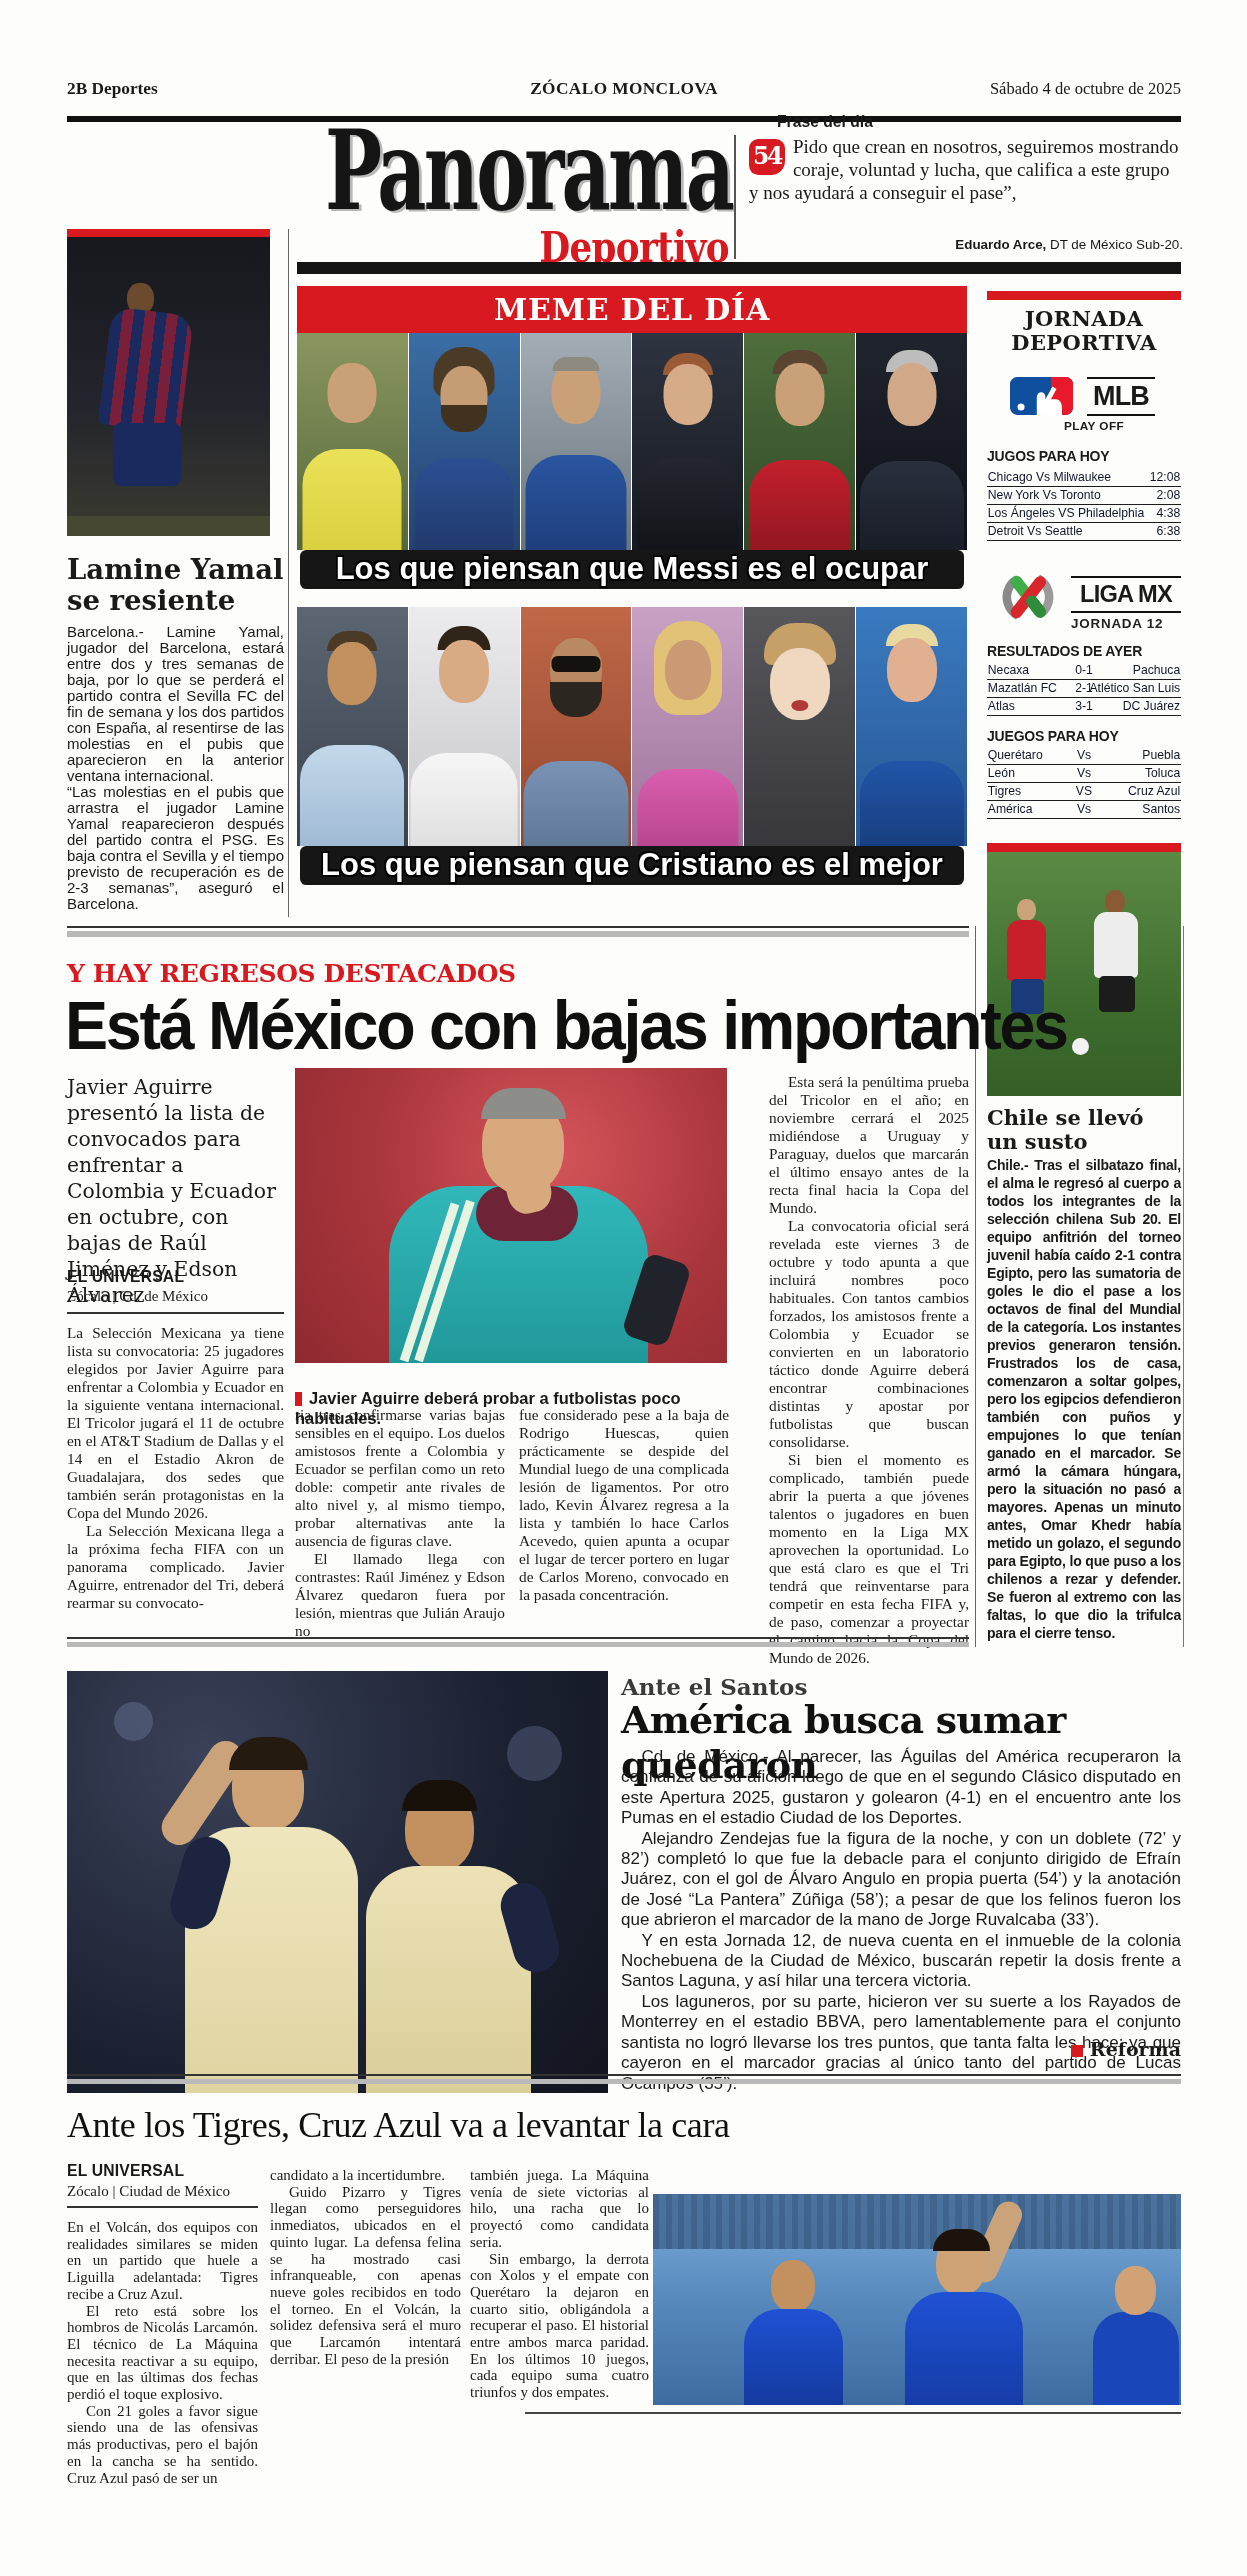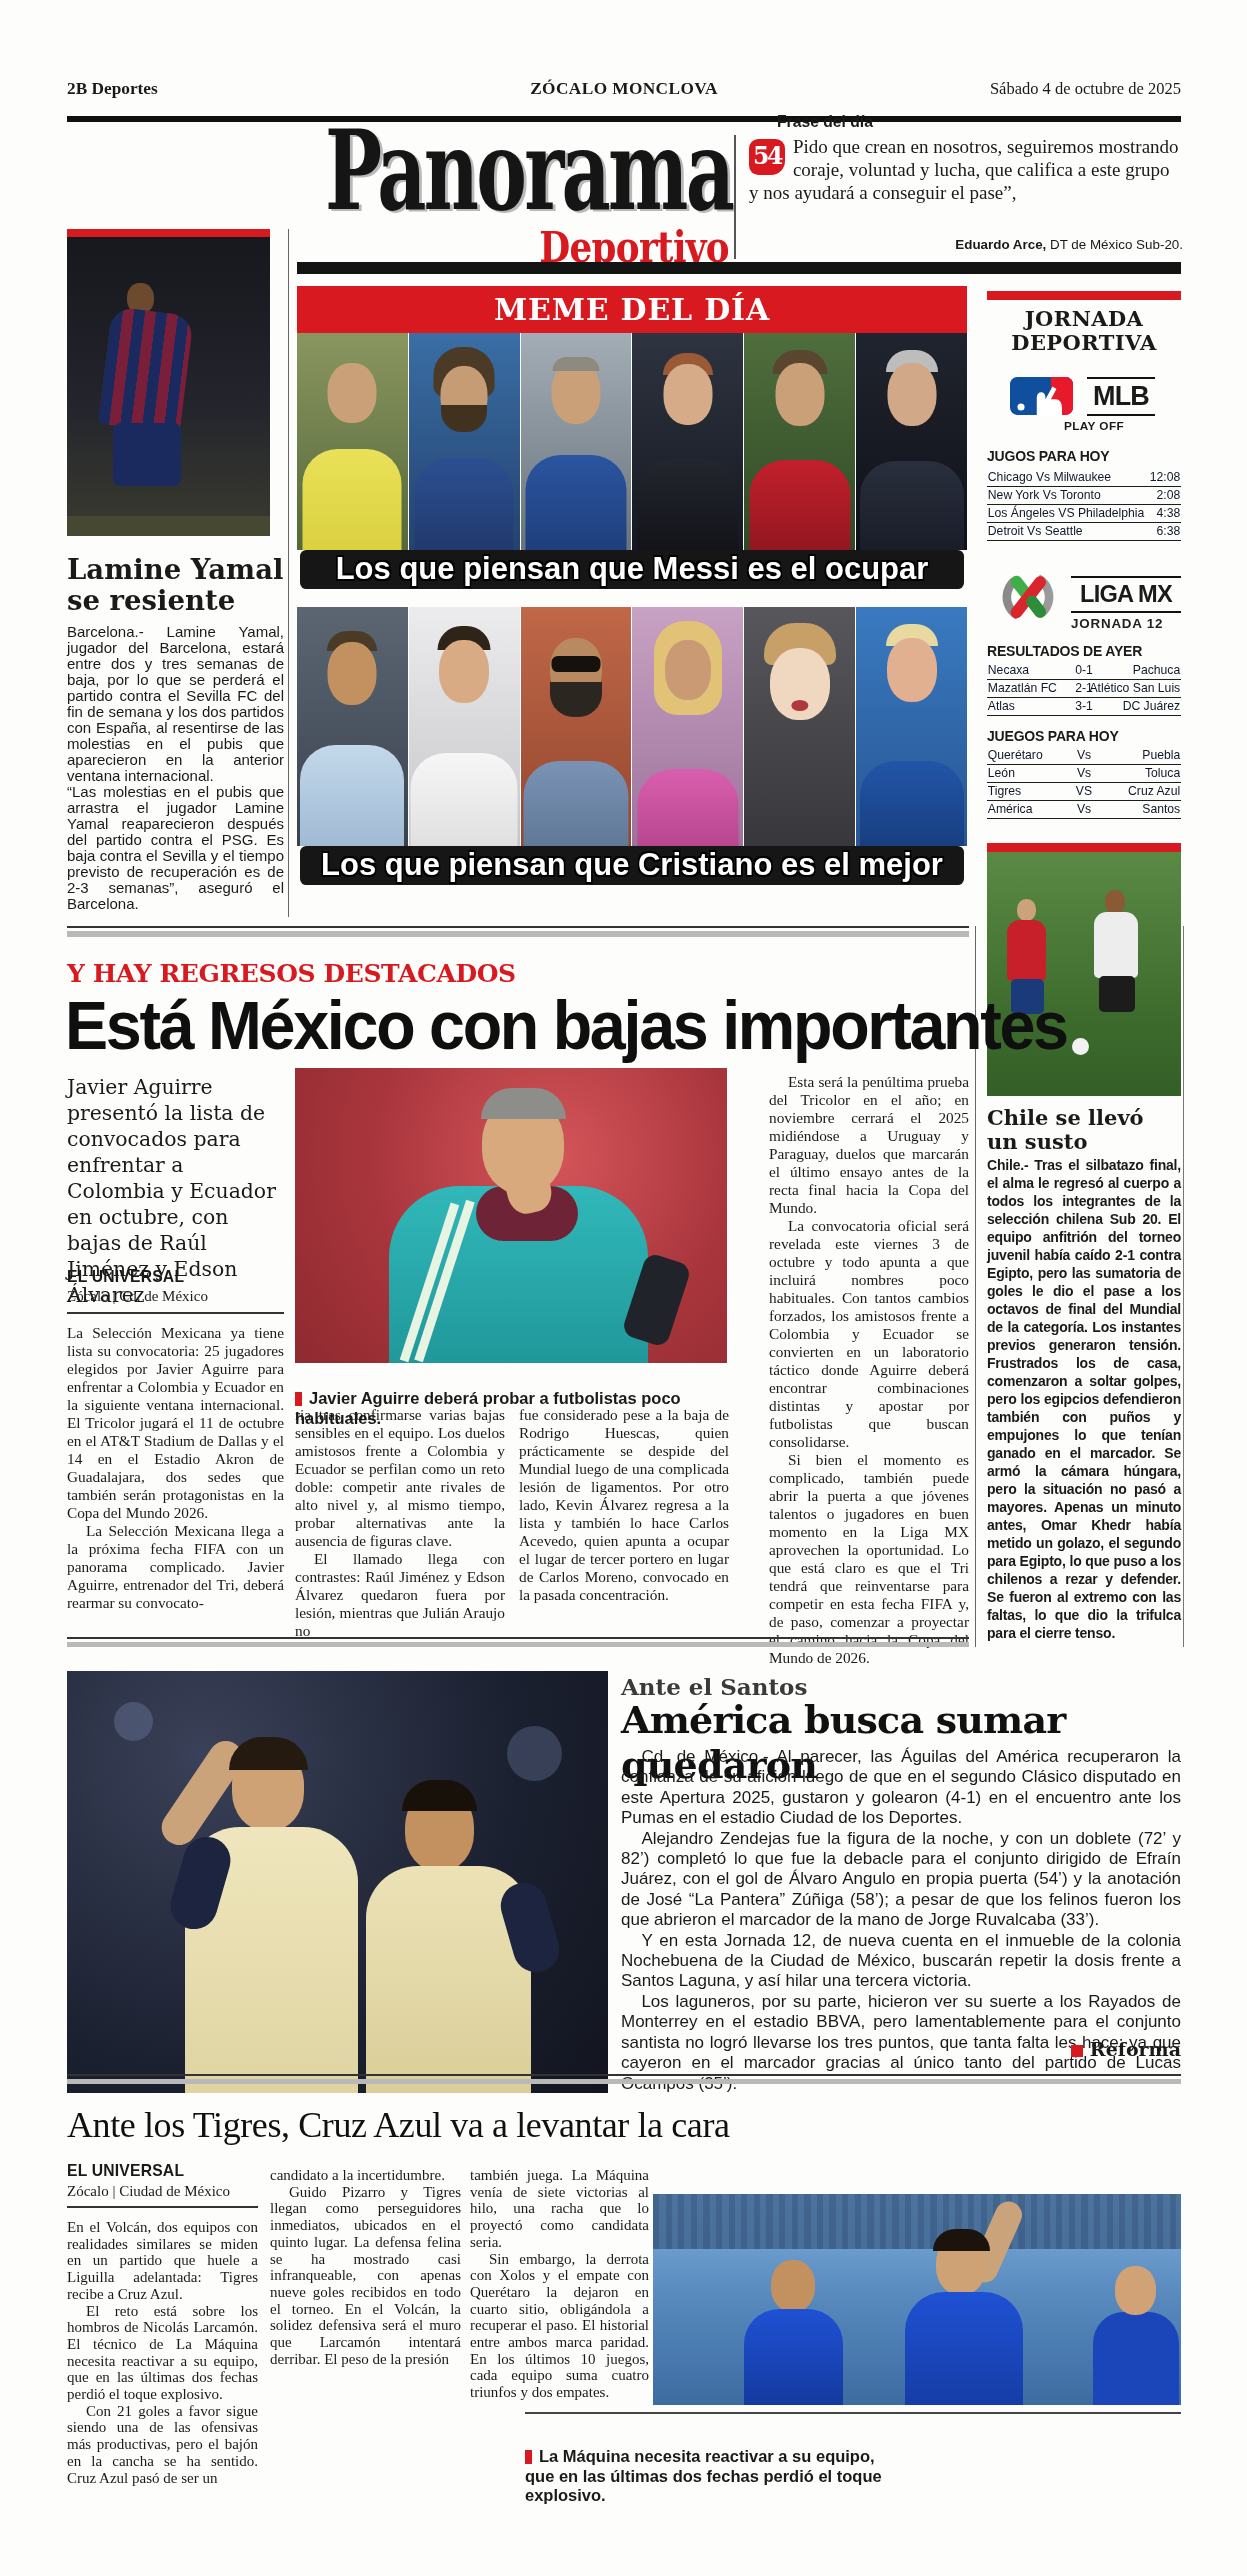--- a/index.html
+++ b/index.html
@@ -393,18 +393,15 @@
     <div class="fig" style="left:330px;top:4.7px;width:27px;height:86px;border-radius:14px;background:#caa37a;transform:rotate(24deg);"></div>
     <div class="fig" style="left:283px;top:41px;width:50px;height:60px;border-radius:46%;background:#cfa276;"></div>
     <div class="fig" style="left:280px;top:35px;width:57px;height:22px;border-radius:27px 27px 0 0;background:#1c140c;"></div>
     <div class="fig" style="left:252px;top:98px;width:118px;height:113px;border-radius:39px 39px 0 0;background:linear-gradient(#1f51d4,#163da6);"></div>
     <div class="fig" style="left:118px;top:66px;width:44px;height:52px;border-radius:46%;background:#c3915f;"></div>
     <div class="fig" style="left:91px;top:115px;width:99px;height:96px;border-radius:35px 35px 0 0;background:linear-gradient(#1f51d4,#143a9e);"></div>
     <div class="fig" style="left:440px;top:118px;width:86px;height:93px;border-radius:31px 31px 0 0;background:#1a46ba;"></div>
     <div class="fig" style="left:462px;top:72px;width:41px;height:49px;border-radius:46%;background:#d0a276;"></div>
   </div>
   <div class="abs" style="left:525px;top:2412px;width:656px;height:1.6px;background:#444;"></div>
-  <div class="abs cap" style="left:525px;top:2431px;width:370px;">
-    <span class="bullet"></span><span>La Máquina necesita reactivar a su equipo, que en las últimas dos fechas perdió el toque explosivo.</span>
-  </div>
 
 </div>
 
 
 </body></html>

